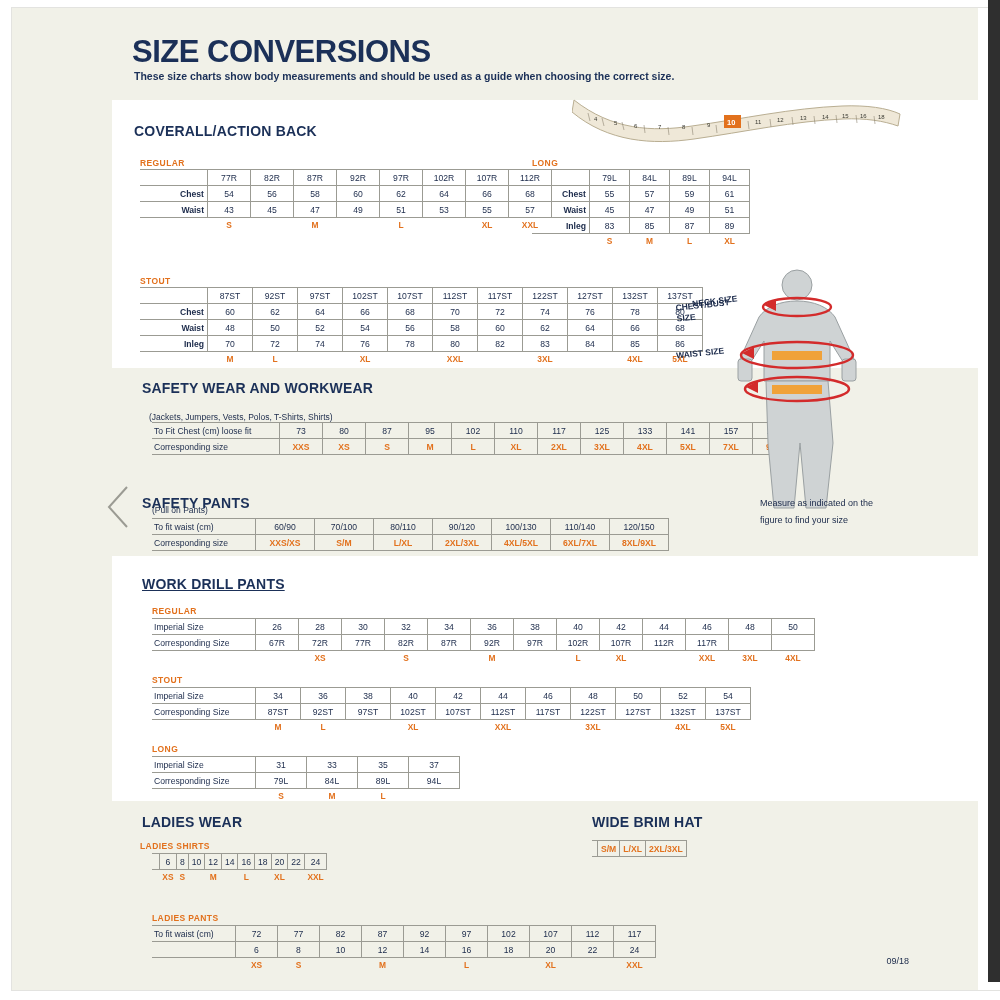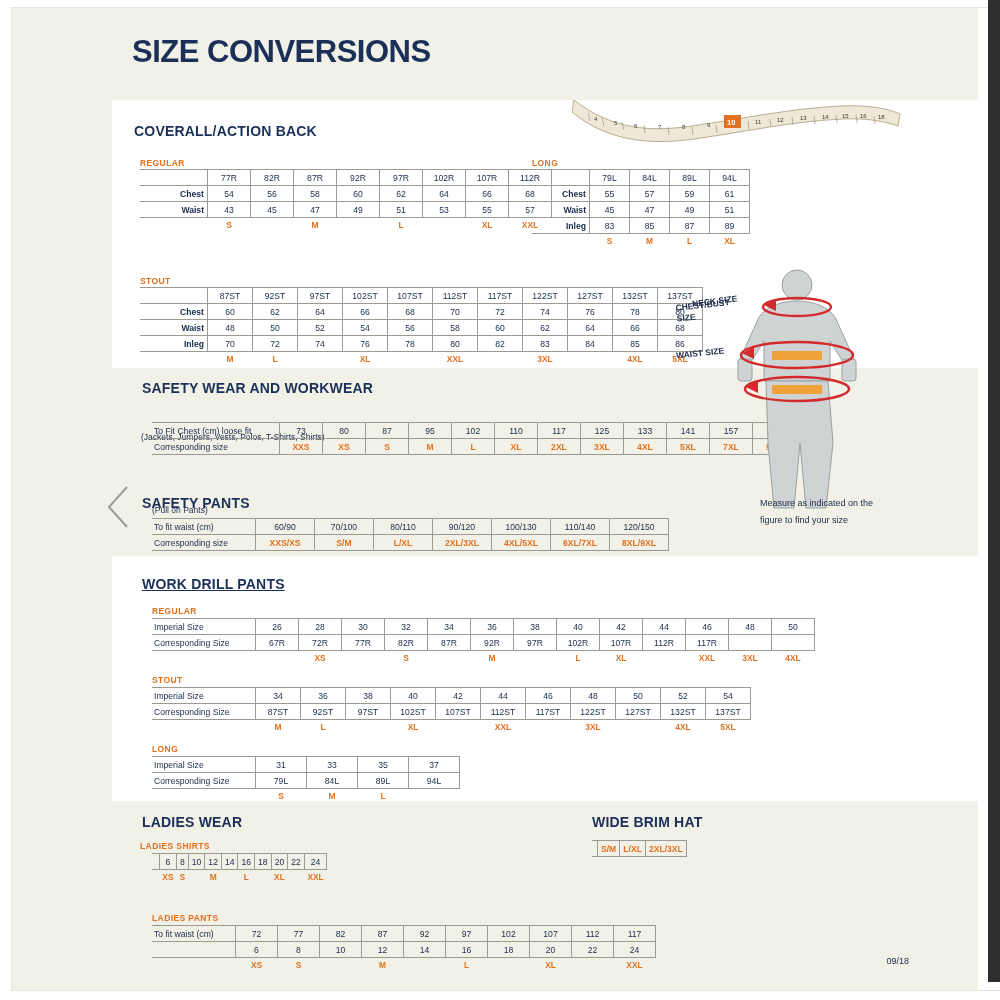--- a/index.html
+++ b/index.html
@@ -104,20 +104,21 @@
 
 <div class="page">
 <div class="sheet">
 
   <div class="band" style="left:0;top:0;width:100px;height:982px;"></div>
   <div class="band" style="left:0;top:360px;width:966px;height:188px;"></div>
   <div class="band" style="left:0;top:793px;width:966px;height:189px;"></div>
   <div class="hdr"></div>
 
   <div class="title">SIZE CONVERSIONS</div>
+  <div class="subtitle">These size charts show body measurements and should be used as a guide when choosing the correct size.</div>
 
   <svg class="tape" viewBox="0 0 330 50">
     <path d="M2,4 C40,34 80,36 120,30 C170,23 220,12 270,10 C295,9 315,12 328,18
              L326,30 C312,25 294,22 271,23 C222,25 172,36 122,43 C80,49 36,46 0,16 Z" fill="#efe8d8" stroke="#b9ae92" stroke-width="1"></path>
     <g font-family="Liberation Sans" font-size="6" fill="#3a3a32">
       <text x="22" y="25">4</text>
           <text x="42" y="29">5</text>
           <text x="62" y="32">6</text>
       <text x="86" y="33">7</text>
           <text x="110" y="33">8</text>
@@ -313,21 +314,21 @@
       <td></td>
       <td>3XL</td>
       <td></td>
       <td>4XL</td>
       <td>5XL</td>
           </tr>
   </tbody>
       </table>
 
   <div class="sect-title" style="left:130px;top:372px;">SAFETY WEAR AND WORKWEAR</div>
-  <div class="note" style="left:129px;top:404px;margin-top:20px;">(Jackets, Jumpers, Vests, Polos, T-Shirts, Shirts)</div>
+  <div class="note" style="left:137px;top:404px;">(Jackets, Jumpers, Vests, Polos, T-Shirts, Shirts)</div>
   <table class="t" style="left:140px;top:414px;">
     <tbody>
           <tr>
             <td class="lbl-plain" style="width:122px;text-align:left">To Fit Chest (cm) loose fit</td>
       <td style="width:36px">73</td>
       <td style="width:36px">80</td>
       <td style="width:36px">87</td>
       <td style="width:36px">95</td>
       <td style="width:36px">102</td>
       <td style="width:36px">110</td>

